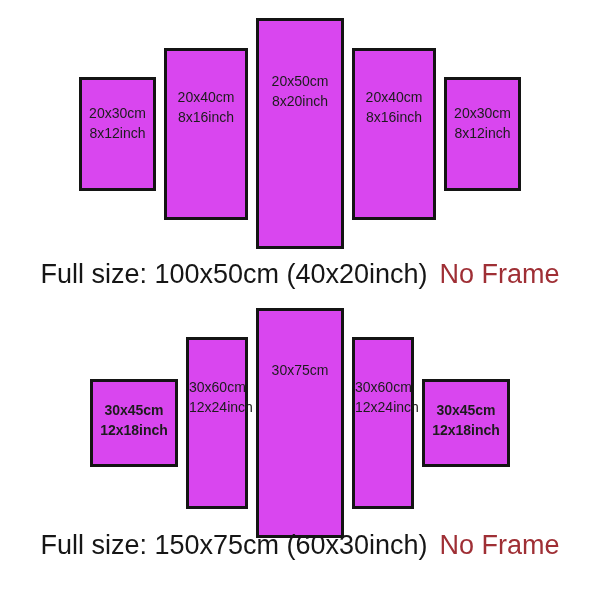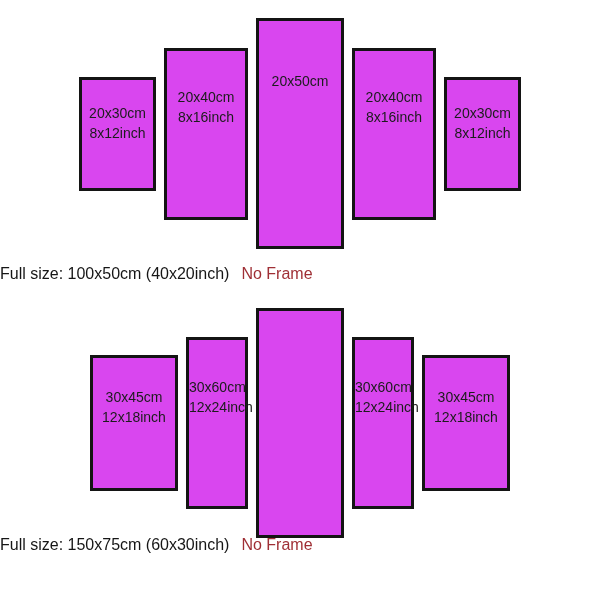--- a/index.html
+++ b/index.html
@@ -32,41 +32,42 @@
     position: relative;
     box-sizing: border-box;
     border: 3px solid #141414;
     background: #d946ef;
   }
   
   .g1.size-s { width: 77px; height: 114px; }
   .g1.size-m { width: 84px; height: 172px; padding-left: 40px; }
   .g1.size-l { width: 88px; height: 231px; }
   
-  .g2.size-s { width: 88px; height: 136px; }
+  .g2.size-s { width: 88px; height: 88px; font-weight: bold; }
   .g2.size-m { width: 62px; height: 172px; }
   .g2.size-l { width: 88px; height: 230px; }
 
   .panel-label {
     position: absolute;
     top: 22%;
     left: 0;
     right: 0;
     text-align: center;
     font-size: 14px;
     line-height: 20px;
     color: #1c1c1c;
     white-space: nowrap;
   }
 
   .caption {
     position: absolute;
     left: 0;
     width: 600px;
-    font-size: 16px;
+    text-align: center;
+    font-size: 27px;
     line-height: 24px;
     color: #161616;
     white-space: nowrap;
   }
   .caption-1 { top: 262px; }
   .caption-2 { top: 533px; }
   .frame-note {
     color: #9f2f35;
     margin-left: 12px;
   }
@@ -85,20 +86,21 @@
     </div>
     <div class="panel g1 size-m">
       <div class="panel-label">
         <div>20x40cm</div>
         <div>8x16inch</div>
       </div>
     </div>
     <div class="panel g1 size-l">
       <div class="panel-label">
         <div>20x50cm</div>
+        <div>8x20inch</div>
       </div>
     </div>
     <div class="panel g1 size-m">
       <div class="panel-label">
         <div>20x40cm</div>
         <div>8x16inch</div>
       </div>
     </div>
     <div class="panel g1 size-s">
       <div class="panel-label">
@@ -120,20 +122,21 @@
       </div>
     </div>
     <div class="panel g2 size-m">
       <div class="panel-label">
         <div>30x60cm</div>
         <div>12x24inch</div>
       </div>
     </div>
     <div class="panel g2 size-l">
       <div class="panel-label">
+        <div>30x75cm</div>
       </div>
     </div>
     <div class="panel g2 size-m">
       <div class="panel-label">
         <div>30x60cm</div>
         <div>12x24inch</div>
       </div>
     </div>
     <div class="panel g2 size-s">
       <div class="panel-label">

